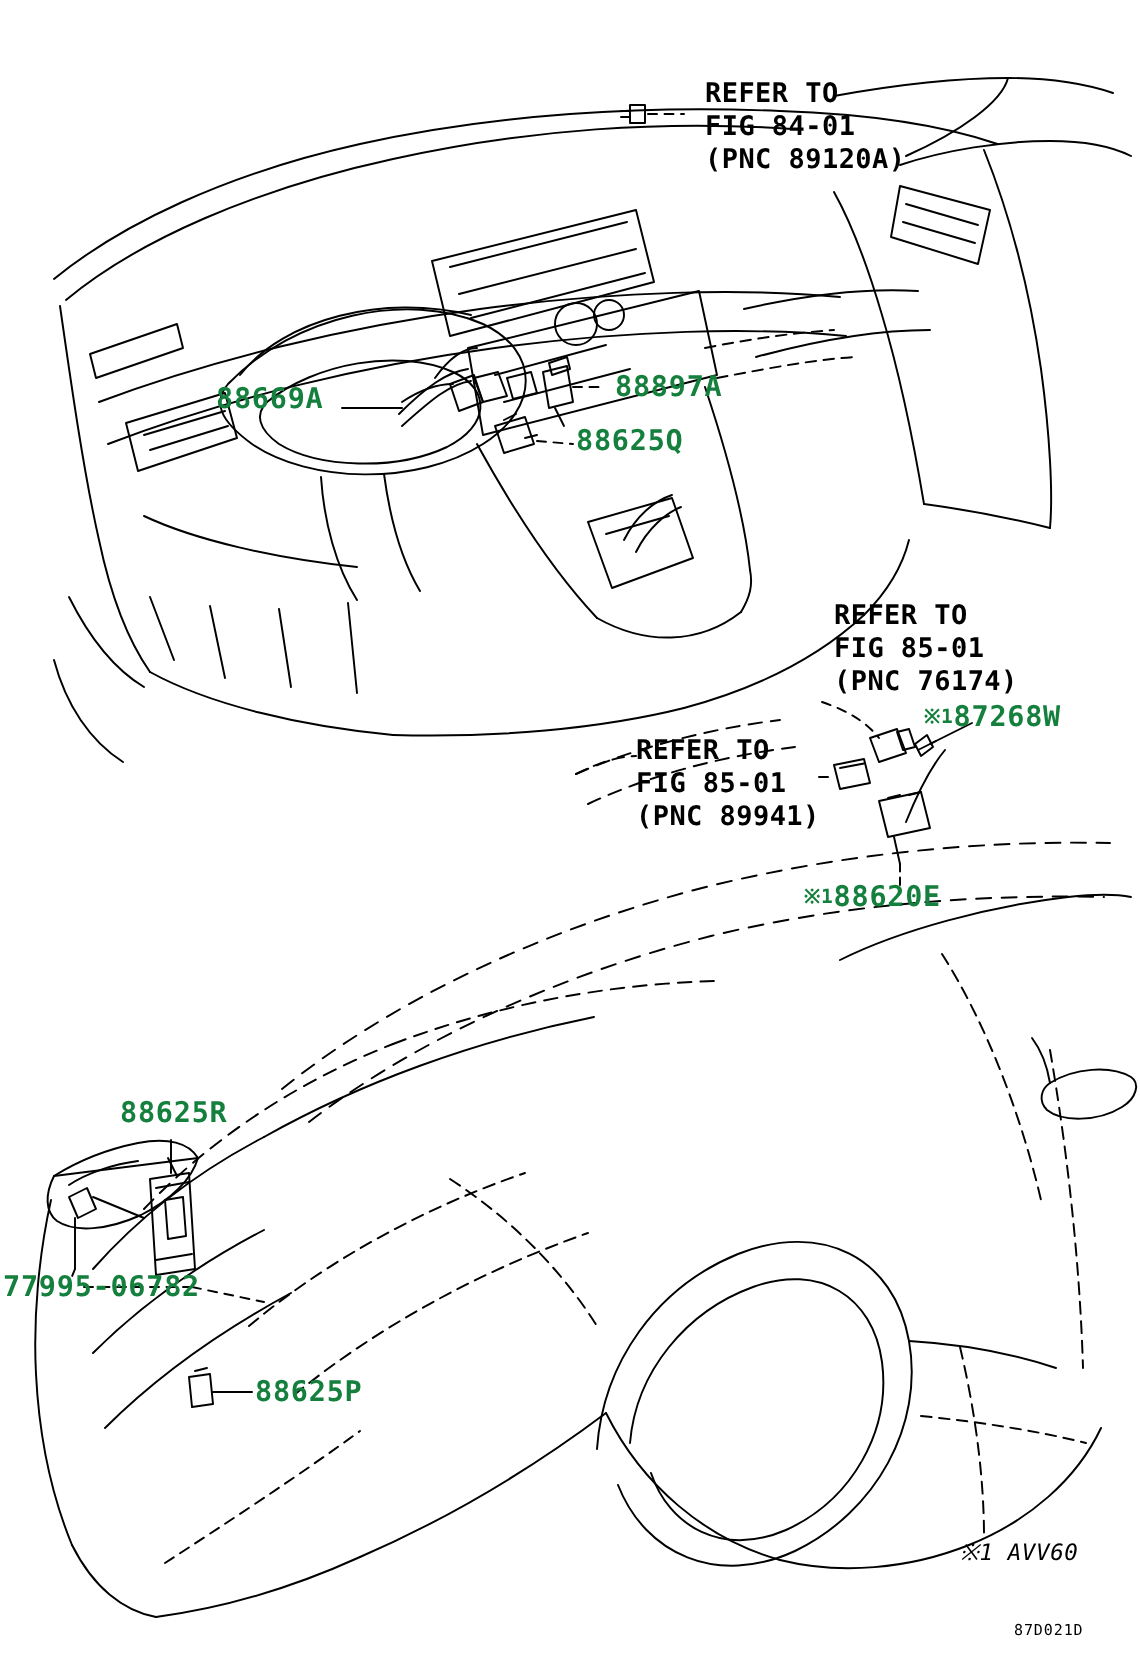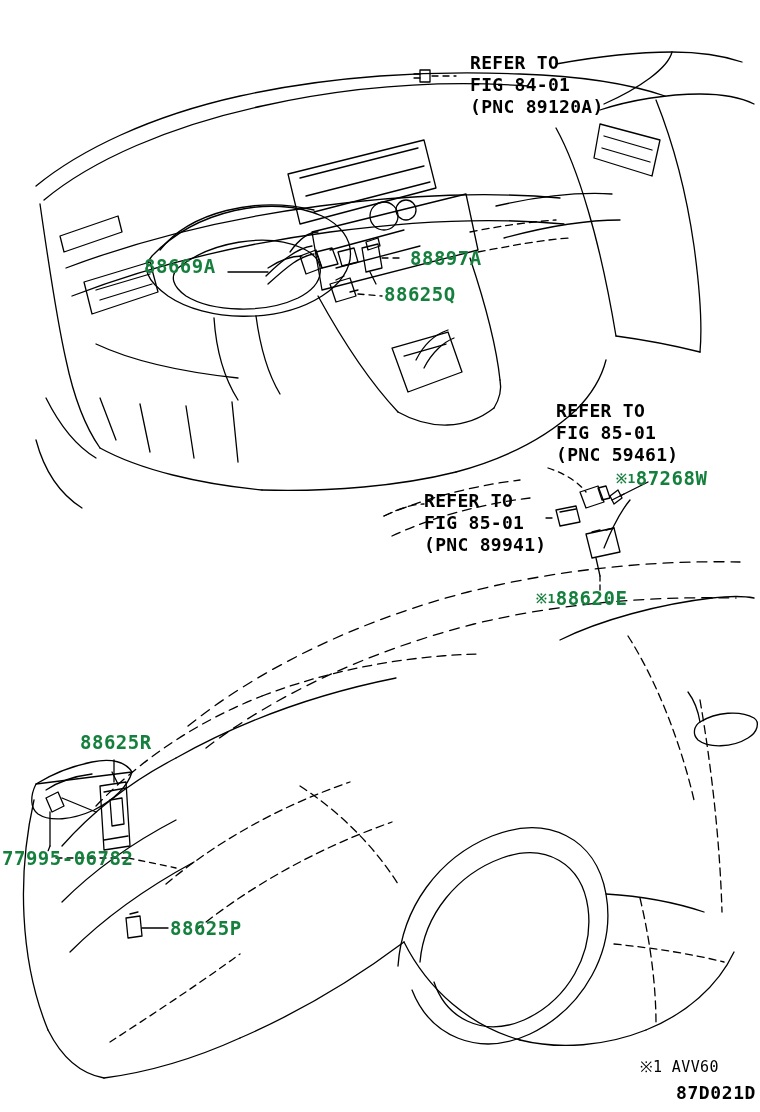--- a/index.html
+++ b/index.html
@@ -52,22 +52,22 @@
     font-family: "DejaVu Sans Mono", monospace;
     font-size: 15px;
     font-weight: 400;
     letter-spacing: 0.4px;
     white-space: pre;
     color: #000;
   }
   .code {
     position: absolute;
     font-family: "DejaVu Sans Mono", monospace;
-    font-size: 18px;
-    font-weight: 700;
+    font-size: 10px;
+    font-weight: 400;
     letter-spacing: 0.6px;
     white-space: pre;
     color: #000;
   }
   .mark {
     font-size: 13px;
     vertical-align: 2px;
   }
 </style>
 </head>
@@ -276,31 +276,31 @@
   </svg>
 
   <div class="ref" style="left:470px; top:52px;"><span>REFER TO</span><br><span>FIG 84-01</span><br><span>(PNC 89120A)</span></div>
 
   <div class="lbl" style="left:144px; top:256px;"><span>88669A</span></div>
 
   <div class="lbl" style="left:410px; top:248px;"><span>88897A</span></div>
 
   <div class="lbl" style="left:384px; top:284px;"><span>88625Q</span></div>
 
-  <div class="ref" style="left:556px; top:400px;"><span>REFER TO</span><br><span>FIG 85-01</span><br><span>(PNC 59461)</span></div>
+  <div class="ref" style="left:556px; top:400px;"><span>REFER TO</span><br><span>FIG 85-01</span><br><span>(PNC 76174)</span></div>
 
   <div class="ref" style="left:424px; top:490px;"><span>REFER TO</span><br><span>FIG 85-01</span><br><span>(PNC 89941)</span></div>
 
   <div class="lbl" style="left:616px; top:468px;text-align:right;"><span class="mark">※1</span><span>87268W</span></div>
 
   <div class="lbl" style="left:536px; top:588px;"><span class="mark">※1</span><span>88620E</span></div>
 
   <div class="lbl" style="left:80px; top:732px;"><span>88625R</span></div>
 
   <div class="lbl" style="left:2px; top:848px;"><span>77995-06782</span></div>
 
   <div class="lbl" style="left:170px; top:918px;"><span>88625P</span></div>
 
-  <div class="note" style="left:640px; top:1056px;"><span>※1 AVV60</span></div>
+  <div class="note" style="left:640px; top:1024px;font-style:italic;"><span>※1 AVV60</span></div>
 
   <div class="code" style="left:676px; top:1082px;"><span>87D021D</span></div>
 
 </div>
 
 </body></html>

